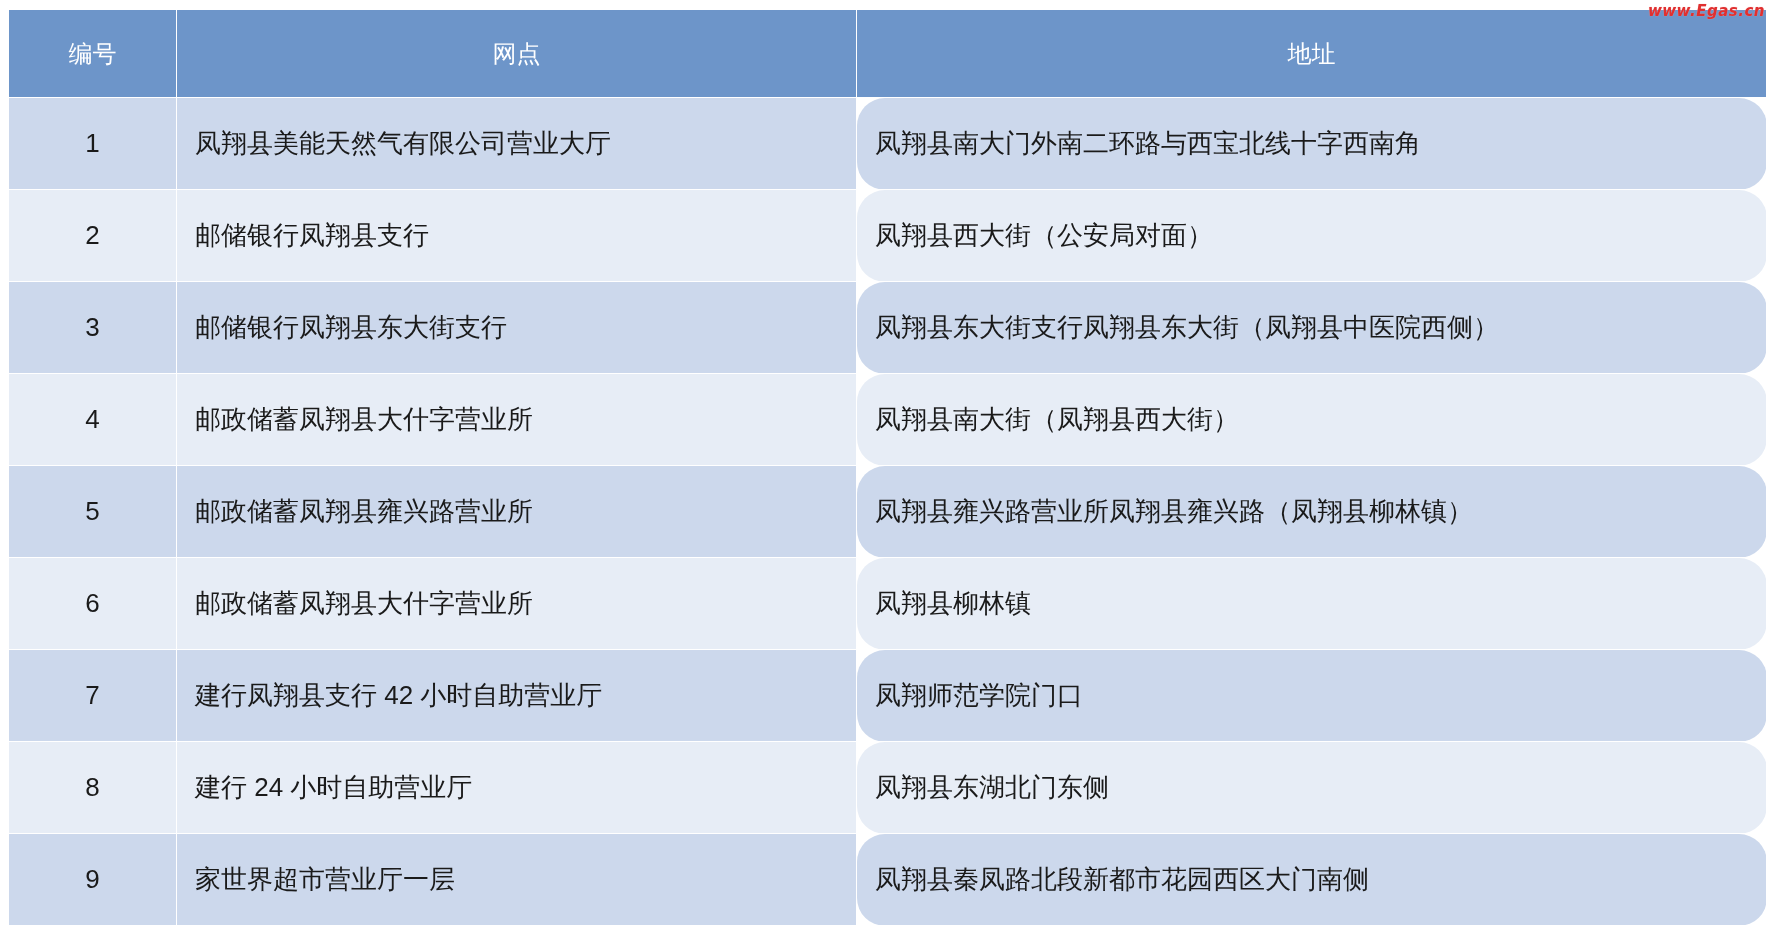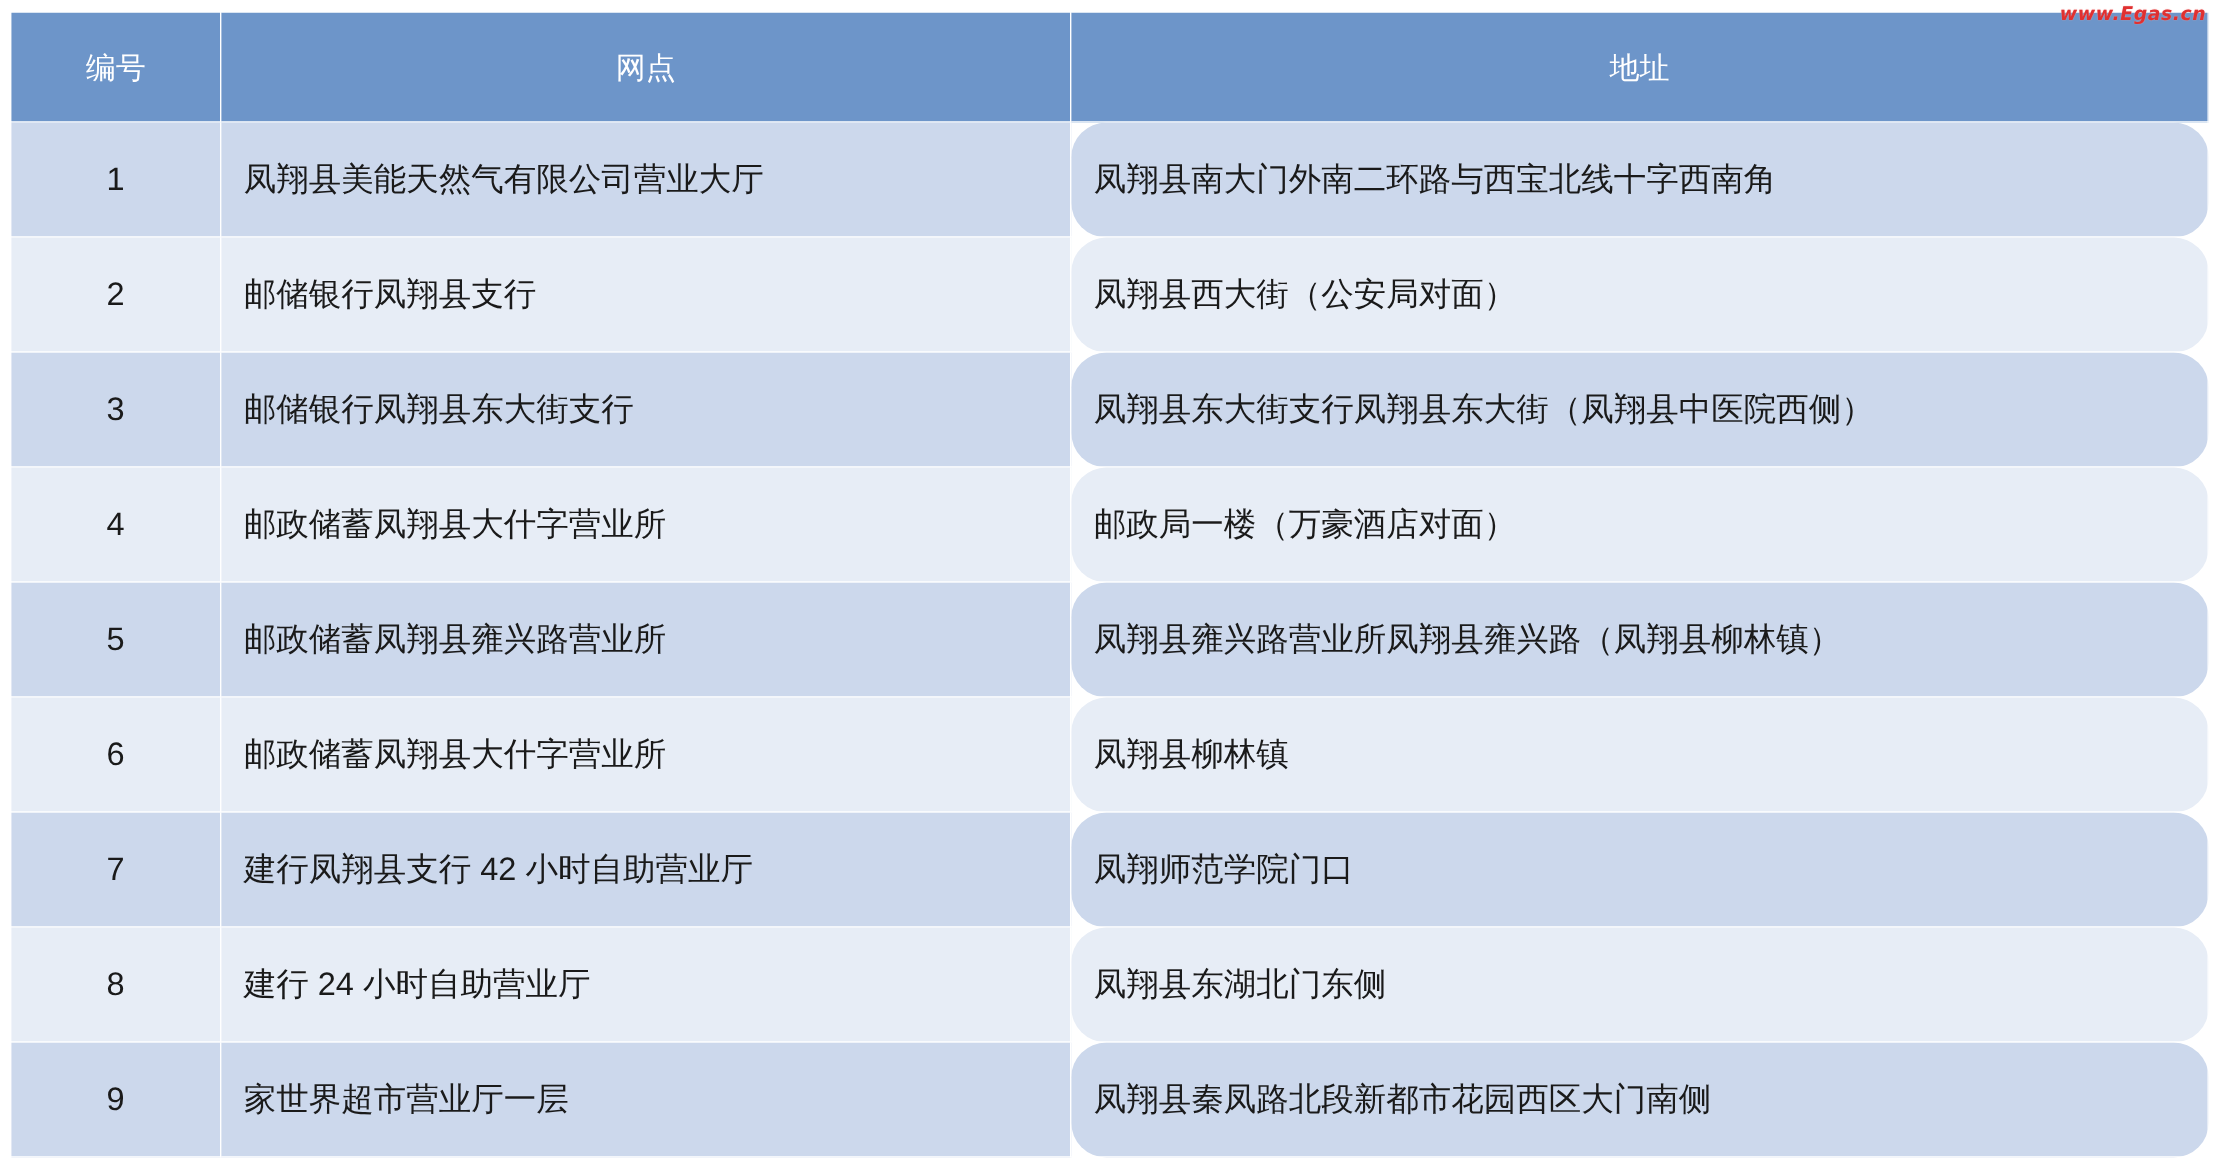--- a/index.html
+++ b/index.html
@@ -114,21 +114,21 @@
         <td class="cell-addr">凤翔县西大街（公安局对面）</td>
       </tr>
       <tr class="row-odd">
         <td class="cell-no">3</td>
         <td class="cell-name">邮储银行凤翔县东大街支行</td>
         <td class="cell-addr">凤翔县东大街支行凤翔县东大街（凤翔县中医院西侧）</td>
       </tr>
       <tr class="row-even">
         <td class="cell-no">4</td>
         <td class="cell-name">邮政储蓄凤翔县大什字营业所</td>
-        <td class="cell-addr">邮政局一楼（万豪酒店对面）</td>
+        <td class="cell-addr">凤翔县南大街（凤翔县西大街）</td>
       </tr>
       <tr class="row-odd">
         <td class="cell-no">5</td>
         <td class="cell-name">邮政储蓄凤翔县雍兴路营业所</td>
         <td class="cell-addr">凤翔县雍兴路营业所凤翔县雍兴路（凤翔县柳林镇）</td>
       </tr>
       <tr class="row-even">
         <td class="cell-no">6</td>
         <td class="cell-name">邮政储蓄凤翔县大什字营业所</td>
         <td class="cell-addr">凤翔县柳林镇</td>

